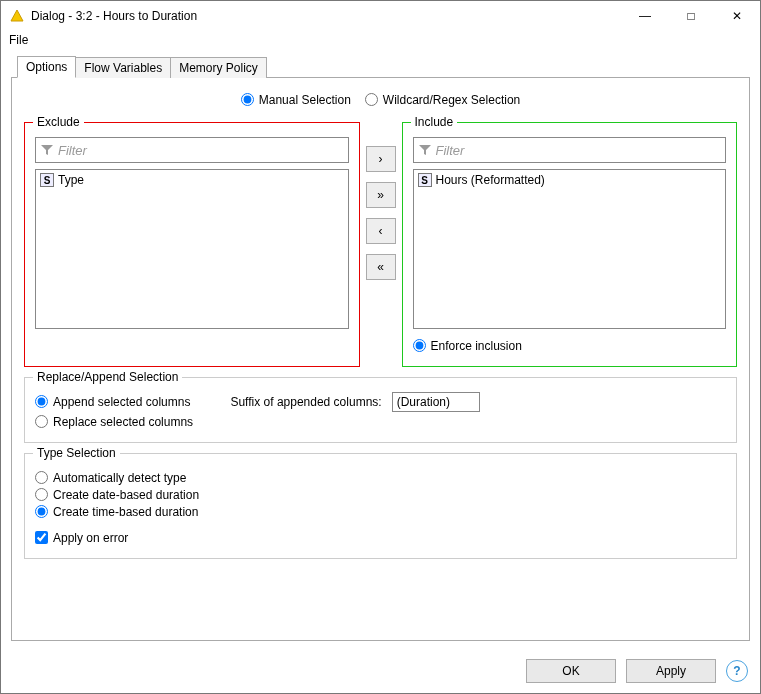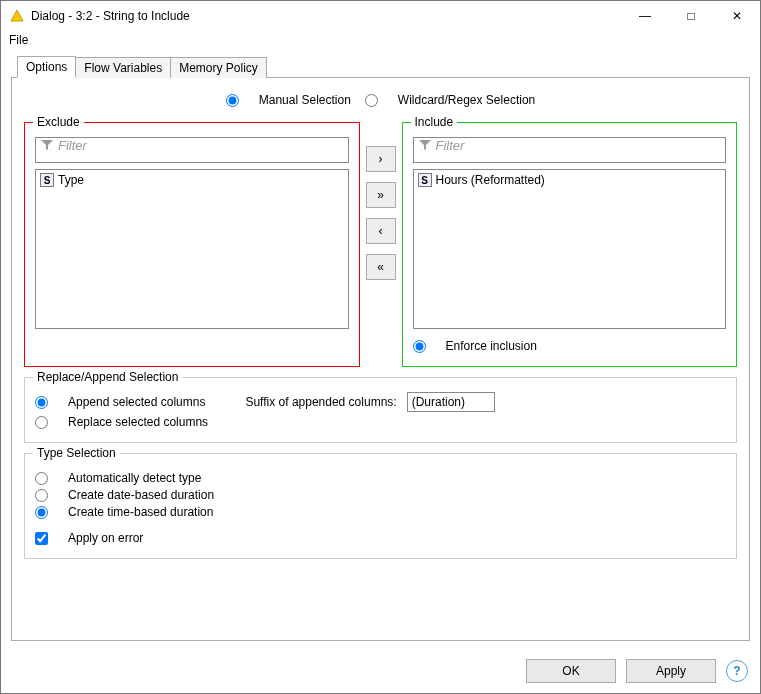--- a/index.html
+++ b/index.html
@@ -70,21 +70,21 @@
     flex-direction:column;
     gap:10px;
   }
   .sel-mode {
     display:flex;
     justify-content:center;
     gap:14px;
     margin-bottom:2px;
   }
   .radio, .check {
-    display:flex; align-items:flex-end; gap:20px;
+    display:flex; align-items:flex-start; gap:5px;
     margin:3px 0;
   }
   .columns-row {
     display:flex;
     gap:6px;
   }
   .group {
     position:relative;
     border:1px solid #ccc;
     padding:14px 10px 10px 10px;
@@ -92,21 +92,21 @@
   .group > .legend {
     position:absolute;
     top:-8px; left:8px;
     background:#fff;
     padding:0 4px;
     font-size:12px;
   }
   .exclude-box { border:1.5px solid #e60000; flex:1; }
   .include-box { border:1.5px solid #1ec71e; flex:1; }
   .filter-row {
-    display:flex; align-items:flex-start;
+    display:flex; align-items:center;
     border:1px solid #888;
     height:26px;
     background:#fff;
     margin-bottom:6px;
   }
   .filter-row .ficon {
     width:22px; display:flex;align-items:center;justify-content:center;
     color:#888;
   }
   .filter-row .fplaceholder {
@@ -175,21 +175,21 @@
 </style>
 </head>
 <body>
 
 <div class="titlebar">
   <span class="icon">
     <svg width="14" height="14" viewBox="0 0 14 14">
         <polygon points="7,1 13,12 1,12" fill="#f6c600" stroke="#cc9a00" stroke-width="1"></polygon>
       </svg>
   </span>
-  <span class="title">Dialog - 3:2 - String to Include</span>
+  <span class="title">Dialog - 3:2 - Hours to Duration</span>
   <div class="winbtn">
       <span>—</span>
     </div>
   <div class="winbtn">
       <span>□</span>
     </div>
   <div class="winbtn">
       <span>✕</span>
     </div>
 </div>

